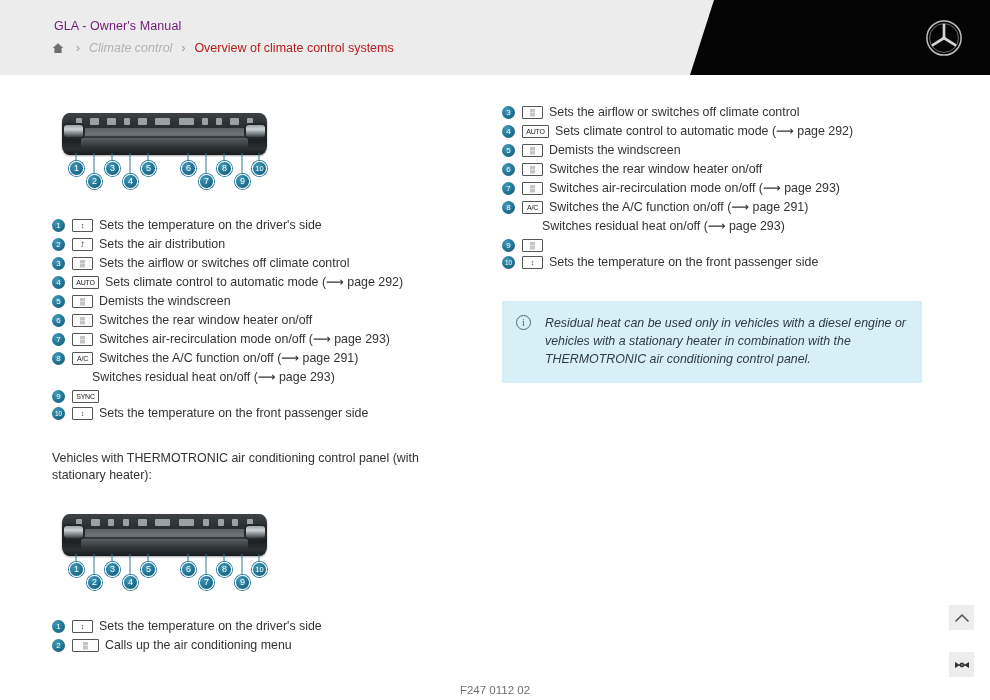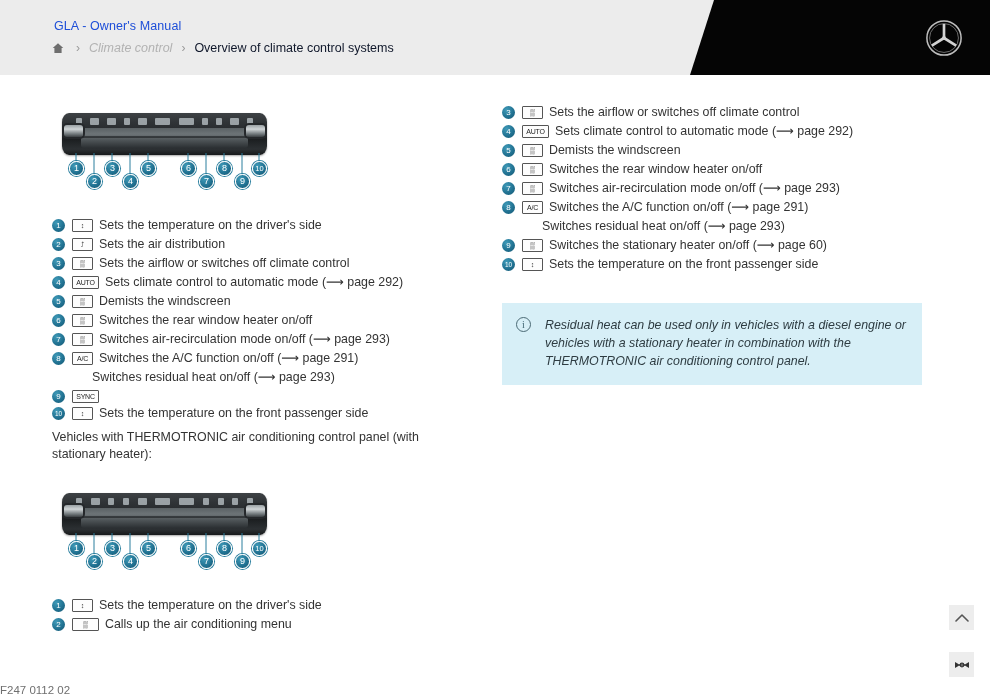--- a/index.html
+++ b/index.html
@@ -30,33 +30,33 @@
     background: #050505;
     clip-path: polygon(8% 0, 100% 0, 100% 100%, 0% 100%);
   }
   .mb-star {
     position: absolute;
     right: 27px; top: 19px;
     width: 38px; height: 38px;
   }
   .manual-title {
     position: absolute; left: 54px; top: 19px;
-    font-size: 12.5px; color: #1d4ed8; letter-spacing: .1px;
+    font-size: 12.5px; color: #701a75; letter-spacing: .1px;
   }
   .breadcrumb {
     position: absolute; left: 52px; top: 41px;
     display: flex; align-items: center; gap: 0;
     font-size: 12.5px;
   }
   .home-ic { width: 12px; height: 12px; display: inline-block; margin-right: 3px; }
   .crumb-sep {
     color: #9a9a9a; font-size: 12px; margin: 0 9px; line-height: 1;
   }
   .crumb-muted { color: #b2b2b2; font-style: italic; }
-  .crumb-current { color: #0f172a; text-align: center; }
+  .crumb-current { color: #b91c1c; text-align: center; }
 
   
   .col-left  { position: absolute; left: 52px;  top: 96px; width: 420px; }
   .col-right { position: absolute; left: 502px; top: 96px; width: 420px; }
 
   
   .figure { position: relative; width: 225px; margin: 17px 0 0 2px; }
   .panel-img {
     position: relative;
     width: 205px; height: 42px;
@@ -135,21 +135,21 @@
     overflow: hidden;
   }
   .btn-ic.wide { min-width: 27px; }
   .legend-text { flex: 1 1 auto; }
   .legend-cont {
     font-size: 12.4px; color: #333; line-height: 17px;
     margin: 0 0 2px 40px;
   }
   .para {
     font-size: 12.4px; color: #333; line-height: 17px;
-    margin-top: 7px; width: 415px;
+    margin-top: 28px; width: 415px;
   }
 
   
   .note {
     margin-top: 30px;
     background: #d7eff7;
     padding: 13px 16px 15px 14px;
     display: flex; align-items: flex-start;
     width: 420px;
   }
@@ -158,21 +158,21 @@
     border: 1px solid #4b6a75; border-radius: 50%;
     color: #3f6370; font-size: 10px; line-height: 13px; text-align: center;
     font-family: "Liberation Serif", serif;
     margin: 1px 14px 0 0;
   }
   .note-text { font-size: 12.4px; color: #2e3c42; line-height: 18px; font-style: italic; }
 
   
   .footer-code {
     position: absolute; left: 0; right: 0; bottom: 4px;
-    font-size: 11.5px; color: #6f6f6f;
+    text-align: center; font-size: 11.5px; color: #6f6f6f;
   }
 
   
   .fab {
     position: absolute; right: 16px;
     width: 25px; height: 25px;
     background: #ededed;
     display: flex; align-items: center; justify-content: center;
   }
   .fab.up { top: 605px; }
@@ -421,21 +421,20 @@
       <div class="legend-row">
         <span class="num">8</span>
         <span class="btn-ic">A/C</span>
         <span class="legend-text">Switches the A/C function on/off (⟶ page 291)</span>
       </div>
       <div class="legend-cont">Switches residual heat on/off (⟶ page 293)</div>
 
       <div class="legend-row">
         <span class="num">9</span>
         <span class="btn-ic">▒</span>
-        <span class="legend-text">Switches the stationary heater on/off (⟶ page 60)</span>
       </div>
 
       <div class="legend-row">
         <span class="num two-dig">10</span>
         <span class="btn-ic">↕</span>
         <span class="legend-text">Sets the temperature on the front passenger side</span>
       </div>
     </div>
 
     <div class="note">

